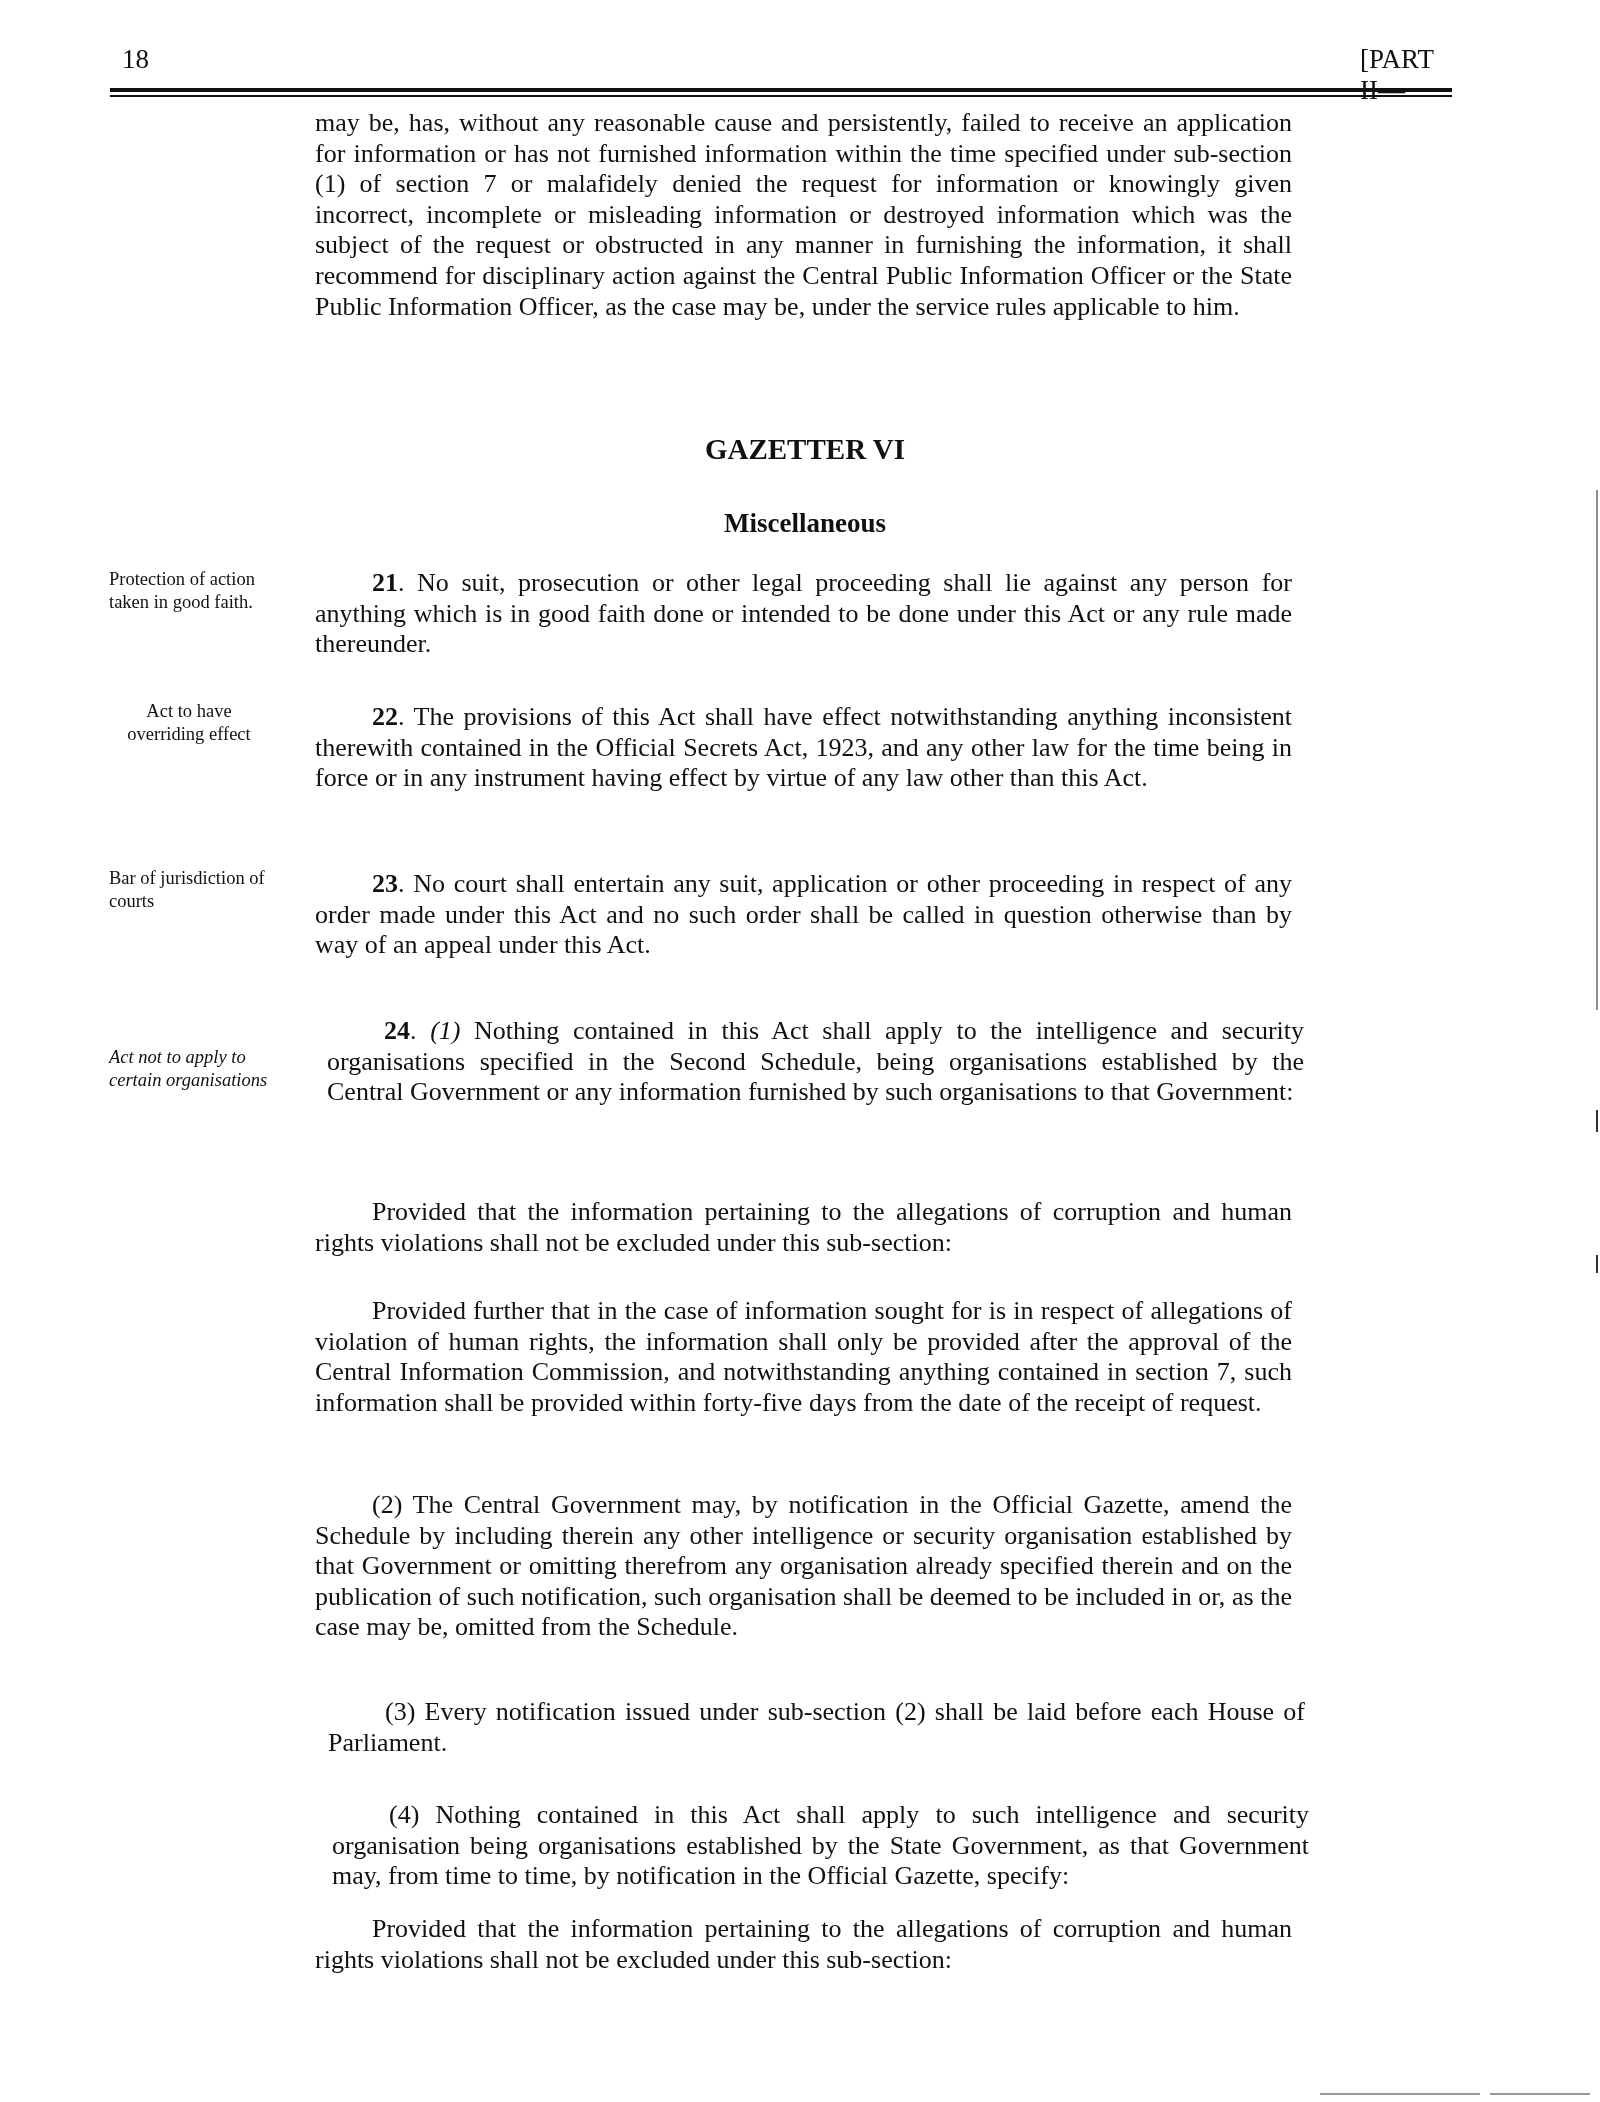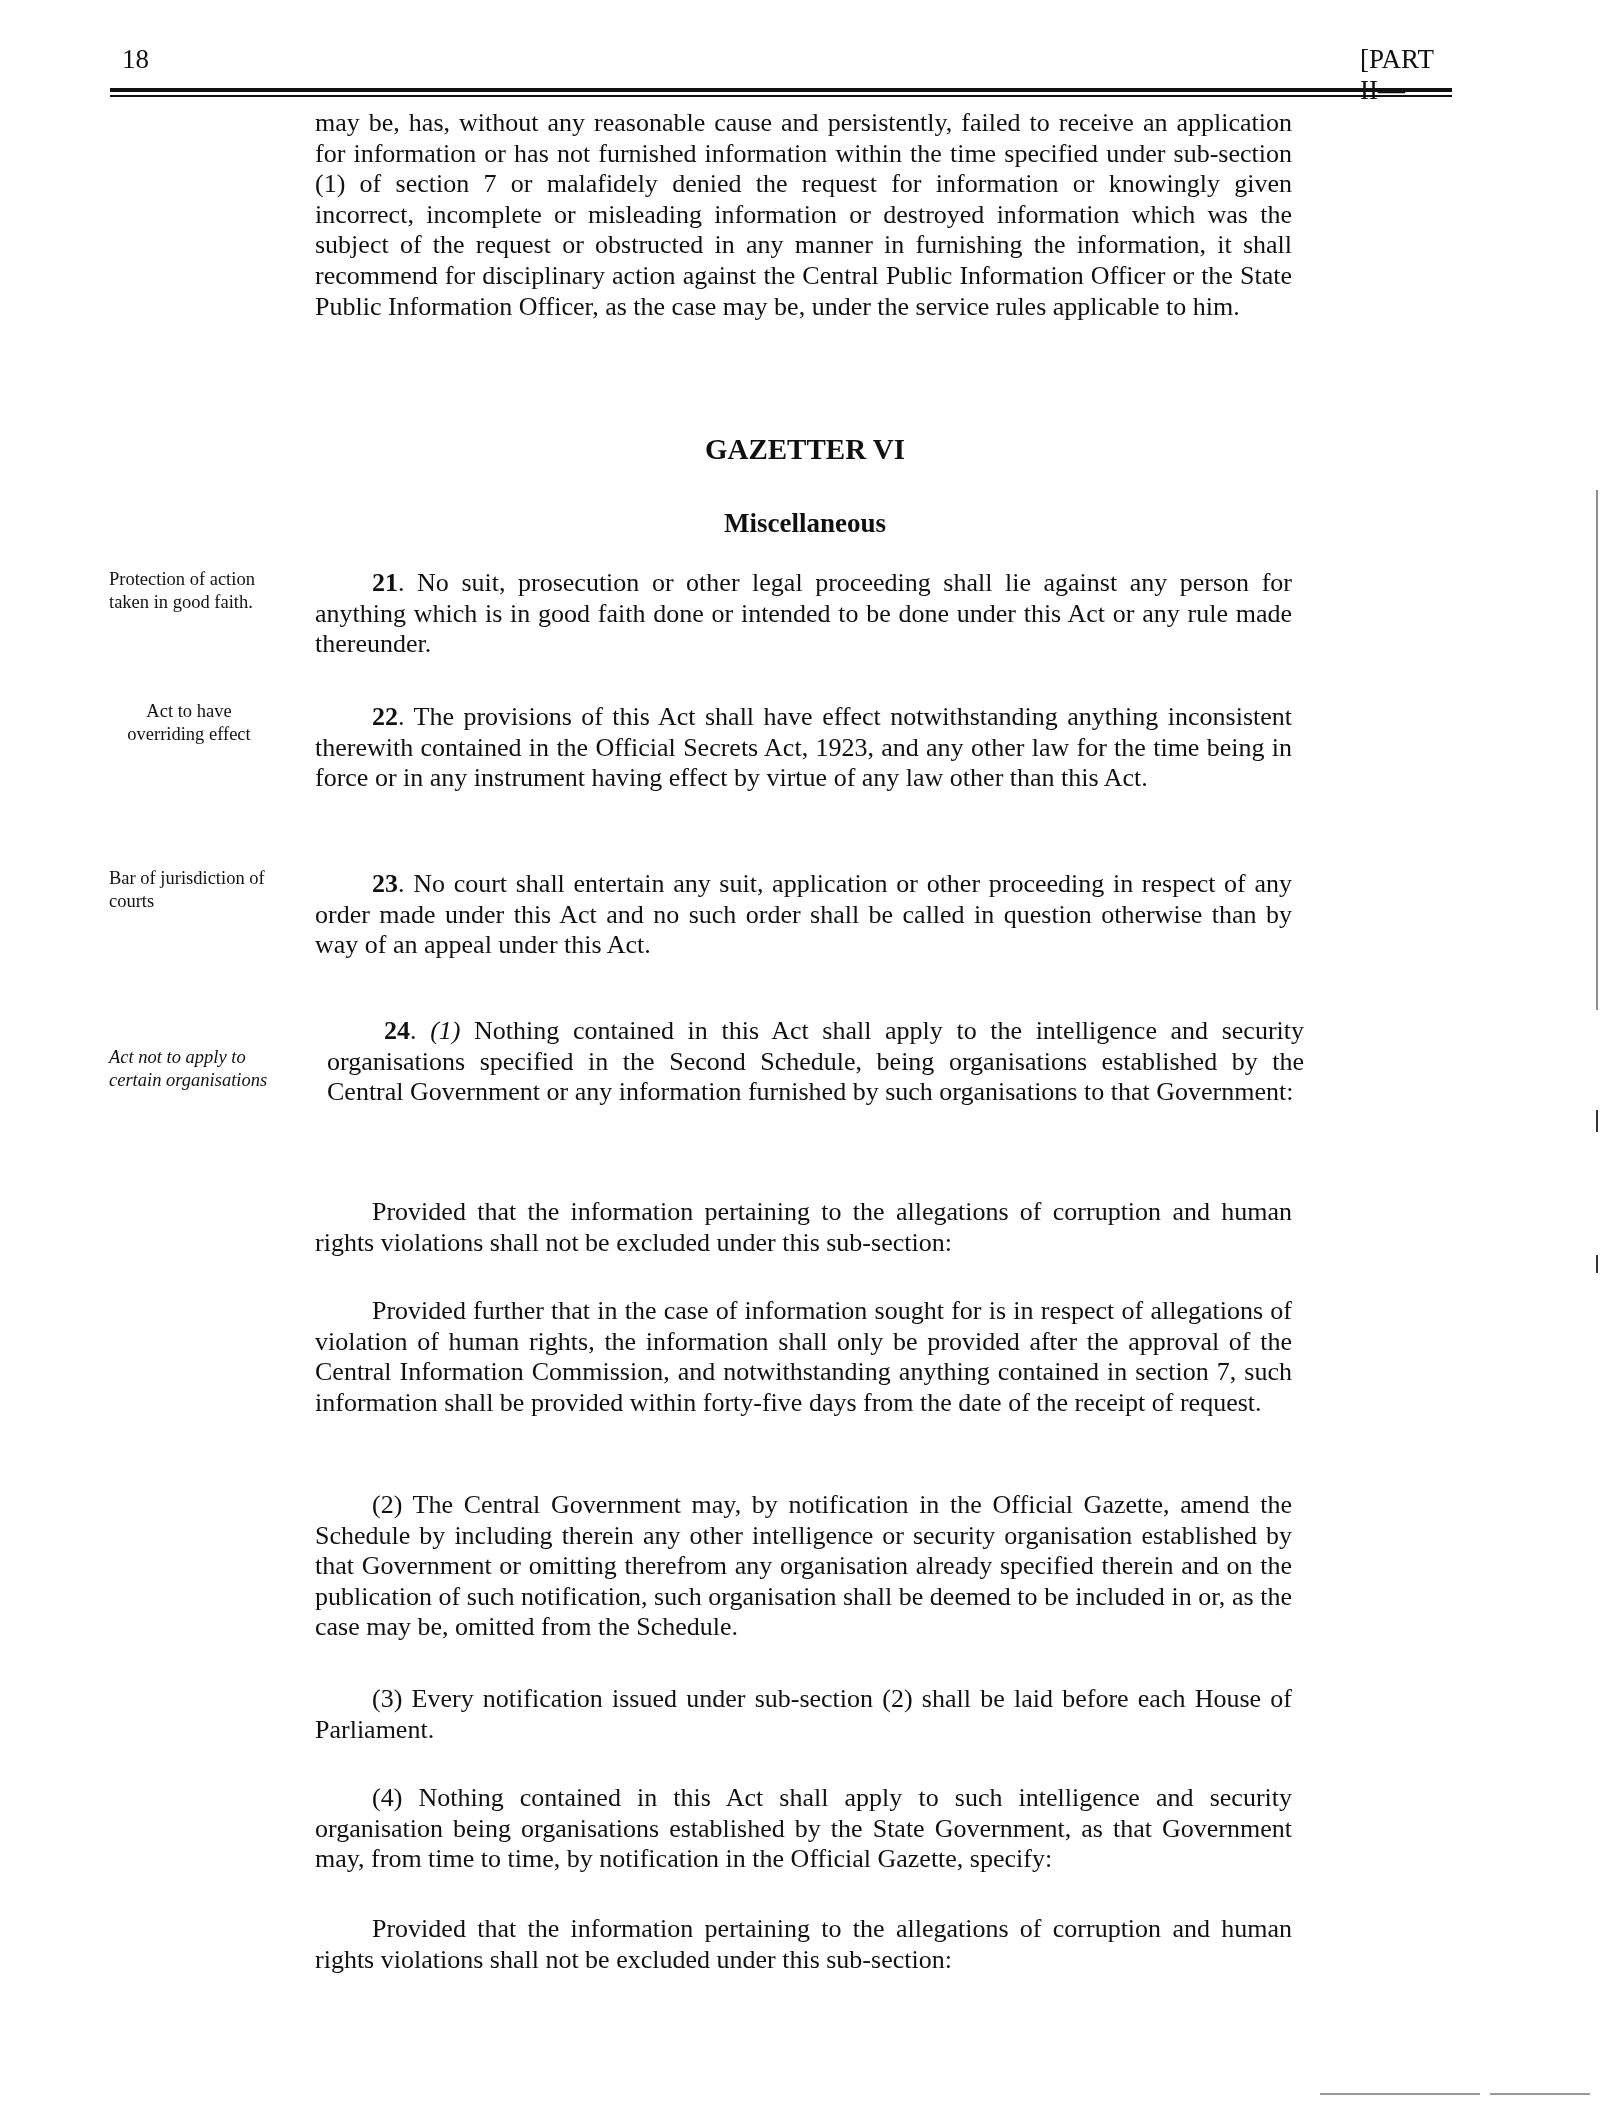--- a/index.html
+++ b/index.html
@@ -54,21 +54,21 @@
 
 <div class="margin" style="top:867px;">Bar of jurisdiction of courts</div>
 <p class="para indent" style="top:869px; margin:0;"><span class="secnum">23</span><span>. No court shall entertain any suit, application or other proceeding in respect of any order made under this Act and no such order shall be called in question otherwise than by way of an appeal under this Act.</span></p>
 
 <div class="margin" style="top:1046px;font-style:italic;">Act not to apply to certain organisations</div>
 <p class="para indent" style="top:1004px; margin:12px;"><span class="secnum">24</span><span>. </span><i>(1)</i><span> Nothing contained in this Act shall apply to the intelligence and security organisations specified in the Second Schedule, being organisations established by the Central Government or any information furnished by such organisations to that Government:</span></p>
 
 <p class="para indent" style="top:1197px; margin:0;">Provided that the information pertaining to the allegations of corruption and human rights violations shall not be excluded under this sub-section:</p>
 <p class="para indent" style="top:1296px; margin:0;">Provided further that in the case of information sought for is in respect of allegations of violation of human rights, the information shall only be provided after the approval of the Central Information Commission, and notwithstanding anything contained in section 7, such information shall be provided within forty-five days from the date of the receipt of request.</p>
 <p class="para indent" style="top:1490px; margin:0;">(2) The Central Government may, by notification in the Official Gazette, amend the Schedule by including therein any other intelligence or security organisation established by that Government or omitting therefrom any organisation already specified therein and on the publication of such notification, such organisation shall be deemed to be included in or, as the case may be, omitted from the Schedule.</p>
-<p class="para indent" style="top:1684px; margin:0;">(3) Every notification issued under sub-section (2) shall be laid before each House of Parliament.</p>
-<p class="para indent" style="top:1783px; margin:0;">(4) Nothing contained in this Act shall apply to such intelligence and security organisation being organisations established by the State Government, as that Government may, from time to time, by notification in the Official Gazette, specify:</p>
+<p class="para indent" style="top:1684px; margin:13px;">(3) Every notification issued under sub-section (2) shall be laid before each House of Parliament.</p>
+<p class="para indent" style="top:1783px; margin:17px;">(4) Nothing contained in this Act shall apply to such intelligence and security organisation being organisations established by the State Government, as that Government may, from time to time, by notification in the Official Gazette, specify:</p>
 <p class="para indent" style="top:1914px; margin:0;">Provided that the information pertaining to the allegations of corruption and human rights violations shall not be excluded under this sub-section:</p>
 
 <div class="specks" style="left:1596px; top:490px; width:2px; height:520px; opacity:0.55;"></div>
 <div class="specks" style="left:1596px; top:1110px; width:2px; height:22px;"></div>
 <div class="specks" style="left:1596px; top:1255px; width:2px; height:18px;"></div>
 <div class="footer-rule" style="left:1320px; width:160px;"></div>
 <div class="footer-rule" style="left:1490px; width:100px;"></div>
 
 </body></html>

